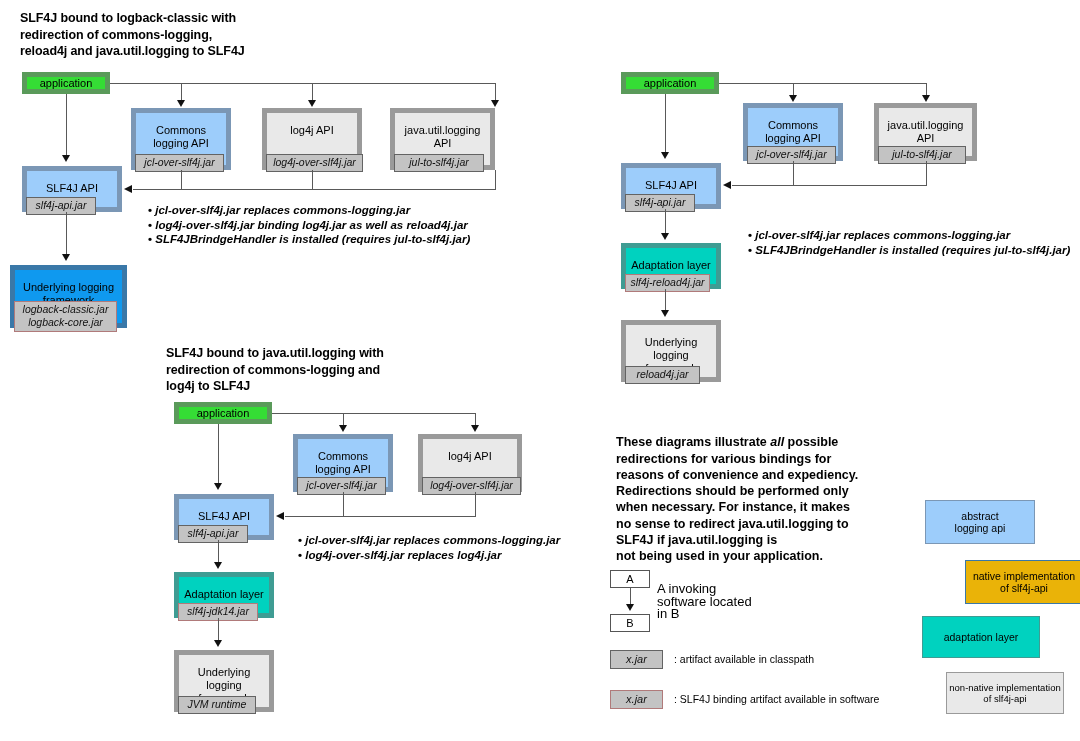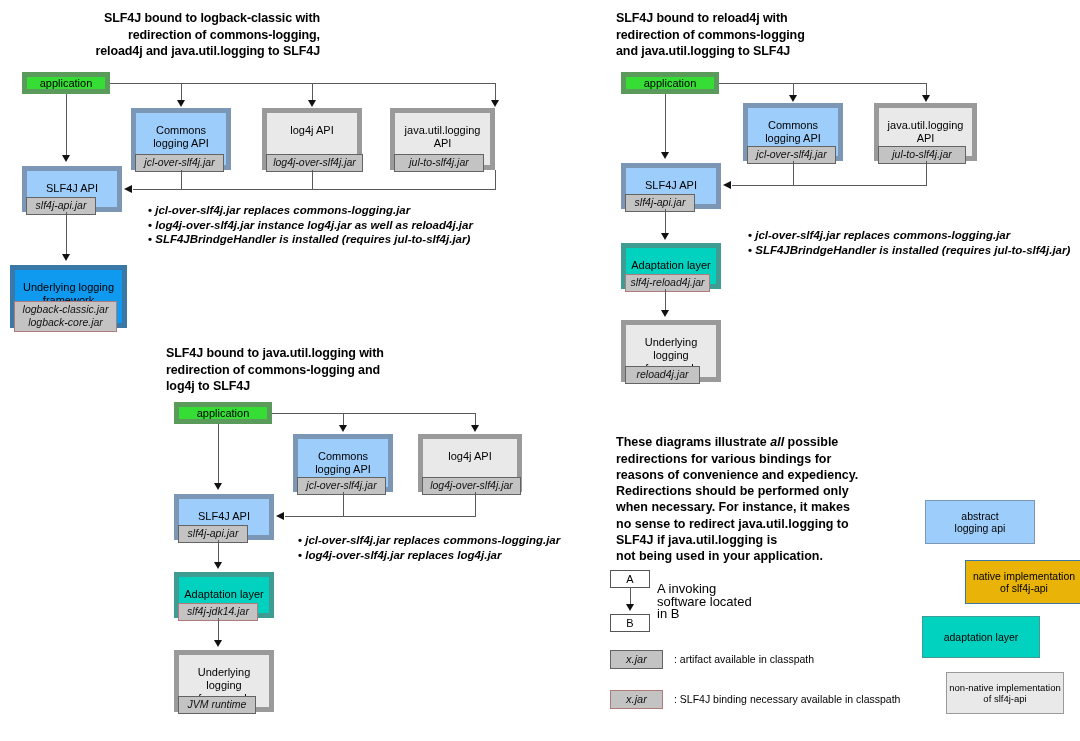--- a/index.html
+++ b/index.html
@@ -102,21 +102,21 @@
   .jar-legend.binding{border-color:#b07a7a;}
   .jar-legend-text{
     position:absolute;font-size:10.5px;line-height:13px;white-space:nowrap;color:#000;
   }
 </style>
 </head>
 <body>
 
 <div class="canvas">
 
-  <div class="dtitle" style="left:20px;top:10px;width:300px;text-align:right;">SLF4J bound to logback-classic with
+  <div class="dtitle" style="left:20px;top:10px;width:300px;">SLF4J bound to logback-classic with
 redirection of commons-logging,
 reload4j and java.util.logging to SLF4J</div>
 
   <div class="node green single" style="left:22px;top:72px;width:88px;height:22px;">
     <span class="ntext">application</span>
   </div>
 
   <div class="node lblue" style="left:131px;top:108px;width:100px;height:62px;">
     <span class="ntext">Commons
 logging API</span>
@@ -161,27 +161,24 @@
   <div class="ln v" style="left:312px;top:170px;height:19px;"></div>
   <div class="ln v" style="left:495px;top:170px;height:19px;"></div>
   <div class="ln h" style="left:133px;top:189px;width:363px;"></div>
   <div class="arrow-l" style="left:124px;top:184.5px;"></div>
 
   <div class="ln v" style="left:66px;top:212px;height:42px;"></div>
   <div class="arrow-d" style="left:61.5px;top:254px;"></div>
 
   <div class="bullets" style="left:148px;top:203px;">
     <span class="bi">jcl-over-slf4j.jar replaces commons-logging.jar</span>
-    <span class="bi">log4j-over-slf4j.jar instance log4j.jar as well as reload4j.jar</span>
+    <span class="bi">log4j-over-slf4j.jar binding log4j.jar as well as reload4j.jar</span>
     <span class="bi">SLF4JBrindgeHandler is installed (requires jul-to-slf4j.jar)</span>
   </div>
 
-  <div class="dtitle" style="left:616px;top:10px;width:300px;">SLF4J bound to reload4j with
-redirection of commons-logging
-and java.util.logging to SLF4J</div>
 
   <div class="node green single" style="left:621px;top:72px;width:98px;height:22px;">
     <span class="ntext">application</span>
   </div>
 
   <div class="node lblue" style="left:743px;top:103px;width:100px;height:58px;">
     <span class="ntext">Commons
 logging API</span>
     <span class="jar" style="left:-1px;top:38px;width:89px;height:18px;">jcl-over-slf4j.jar</span>
   </div>
@@ -315,21 +312,21 @@
     <span>B</span>
   </div>
   <div class="ab-text" style="left:657px;top:583px;">A invoking
 software located
 in B</div>
 
   <div class="jar-legend" style="left:610px;top:650px;width:53px;height:19px;">x.jar</div>
   <div class="jar-legend-text" style="left:674px;top:653px;">: artifact available in classpath</div>
 
   <div class="jar-legend binding" style="left:610px;top:690px;width:53px;height:19px;">x.jar</div>
-  <div class="jar-legend-text" style="left:674px;top:693px;">: SLF4J binding necessary available in classpath</div>
+  <div class="jar-legend-text" style="left:674px;top:693px;">: SLF4J binding artifact available in software</div>
 
   <div class="legend-box lblue" style="left:925px;top:500px;width:110px;height:44px;">
     <span>abstract
 logging api</span>
   </div>
   <div class="legend-box dblue" style="left:922px;top:560px;width:118px;height:44px;">
     <span>native implementation
 of slf4j-api</span>
   </div>
   <div class="legend-box teal" style="left:922px;top:616px;width:118px;height:42px;">

